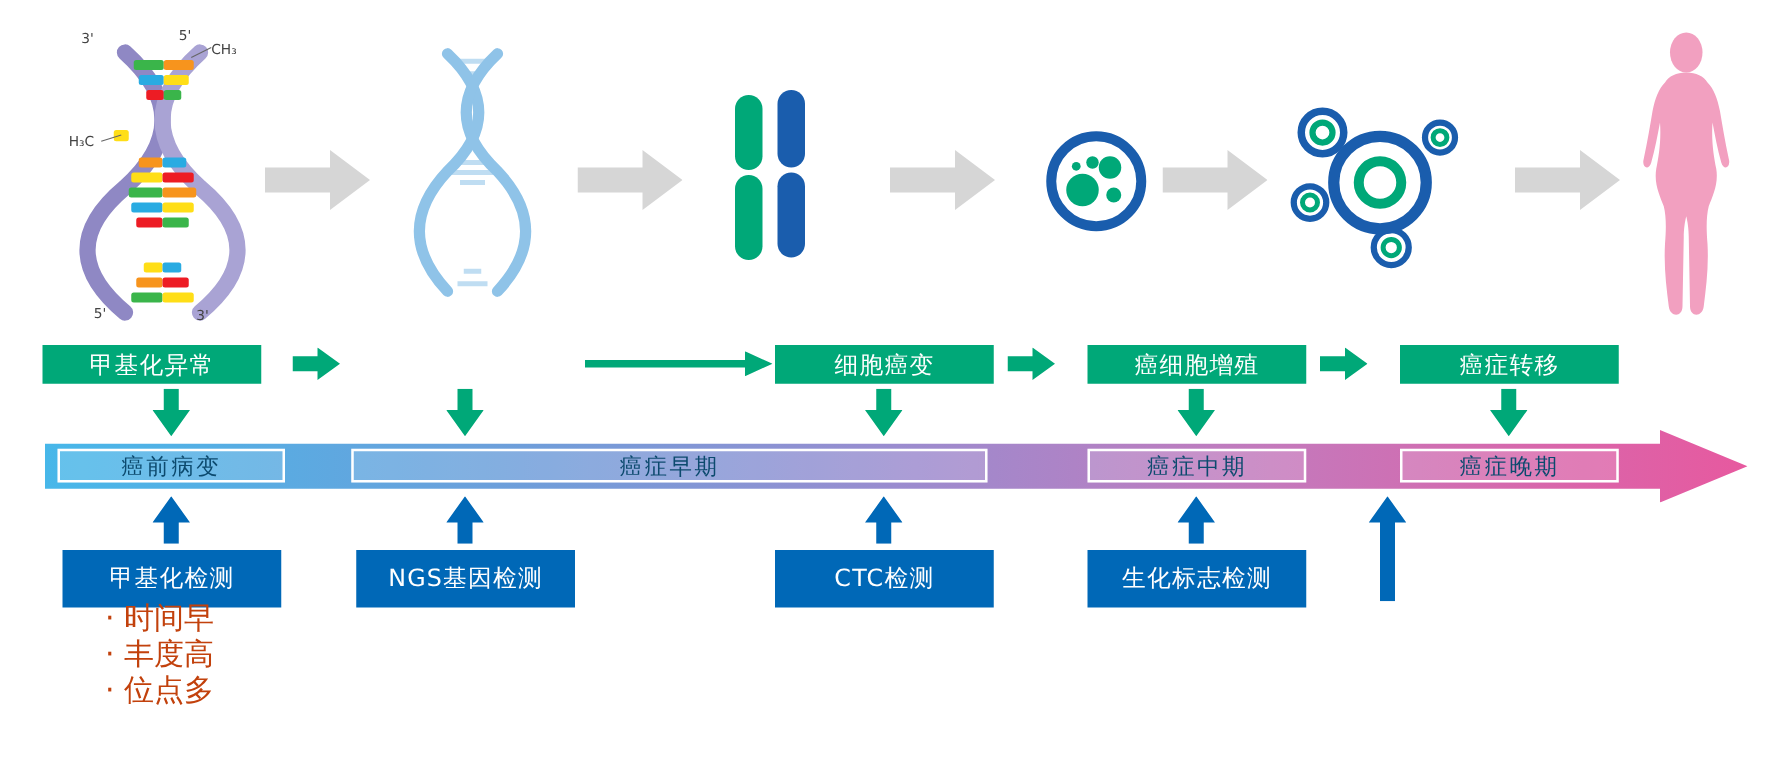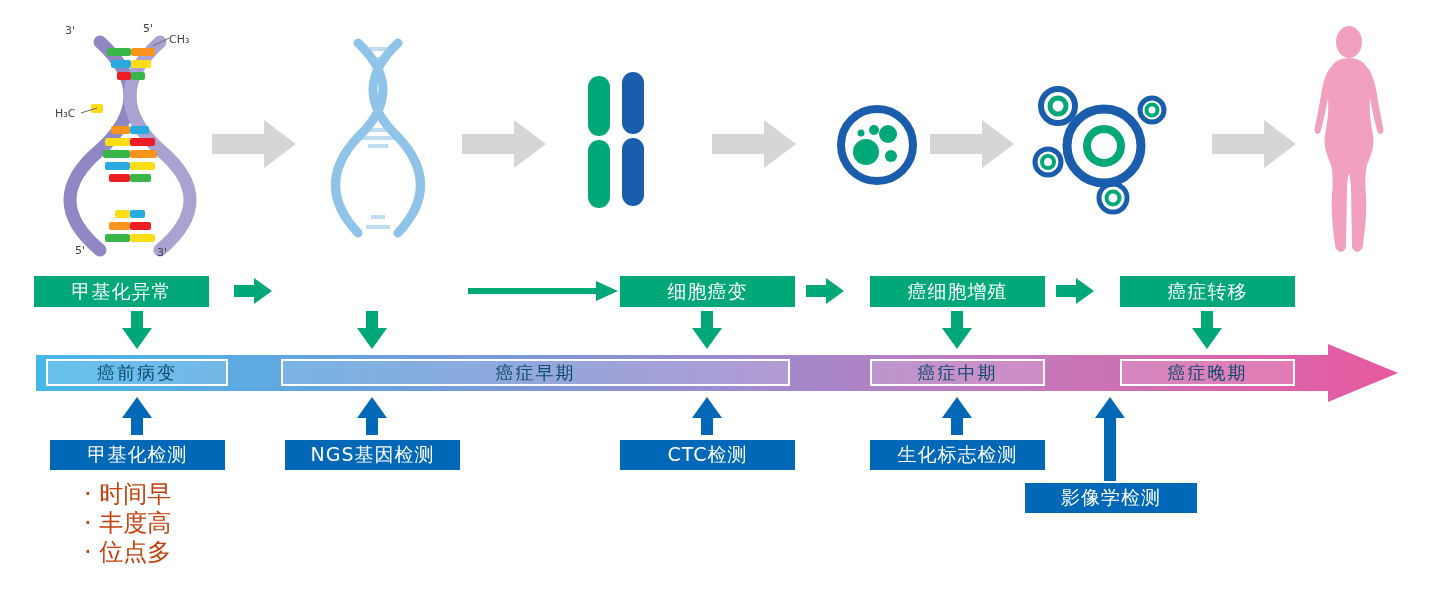--- a/index.html
+++ b/index.html
@@ -1,19 +1,19 @@
 <!DOCTYPE html>
 <html><head>
 <meta charset="utf-8">
 <style>
   html,body{margin:0;padding:0;background:#fff;font-family:"DejaVu Sans","Liberation Sans",sans-serif;}
   .canvas{position:relative;width:1430px;height:609px;background:#fff;overflow:hidden;}
   .abs{position:absolute;}
   .green-box{position:absolute;top:276px;height:31px;background:#00A878;color:#fff;display:flex;align-items:center;justify-content:center;font-size:19px;letter-spacing:1px;}
-  .blue-box{position:absolute;top:440px;height:30px;background:#0068B7;color:#fff;display:flex;align-items:center;justify-content:center;font-size:19px;letter-spacing:1px;}
+  .blue-box{position:absolute;top:440px;height:46px;background:#0068B7;color:#fff;display:flex;align-items:center;justify-content:center;font-size:19px;letter-spacing:1px;}
   .phase-box{position:absolute;top:359px;height:27px;box-sizing:border-box;border:2px solid #fff;background:rgba(255,255,255,0.16);color:#0c4a6e;display:flex;align-items:center;justify-content:center;font-size:18px;letter-spacing:2px;}
   .bullets{position:absolute;left:84px;top:480px;color:#c2410c;font-size:24px;line-height:29px;}
   svg{display:block;}
   text{font-family:"DejaVu Sans","Liberation Sans",sans-serif;}
 </style>
 </head>
 <body>
 
 <div class="canvas">
 
@@ -206,21 +206,20 @@
       <path d="M15,0 L30,21 H21 V38 H9 V21 H0 Z" fill="#0068B7"></path>
     </svg>
   <svg class="abs" style="left:1095px;top:397px" width="30" height="84" viewBox="0 0 30 84">
       <path d="M15,0 L30,21 H21 V84 H9 V21 H0 Z" fill="#0068B7"></path>
     </svg>
 
   <div class="blue-box" style="left:50px;width:175px">甲基化检测</div>
   <div class="blue-box" style="left:285px;width:175px">NGS基因检测</div>
   <div class="blue-box" style="left:620px;width:175px">CTC检测</div>
   <div class="blue-box" style="left:870px;width:175px">生化标志检测</div>
-  <div class="blue-box" style="left:1025px;width:172px;top:483px">影像学检测</div>
 
   <div class="bullets">
     <div>· 时间早</div>
     <div>· 丰度高</div>
     <div>· 位点多</div>
   </div>
 
 </div>
 
 </body></html>

